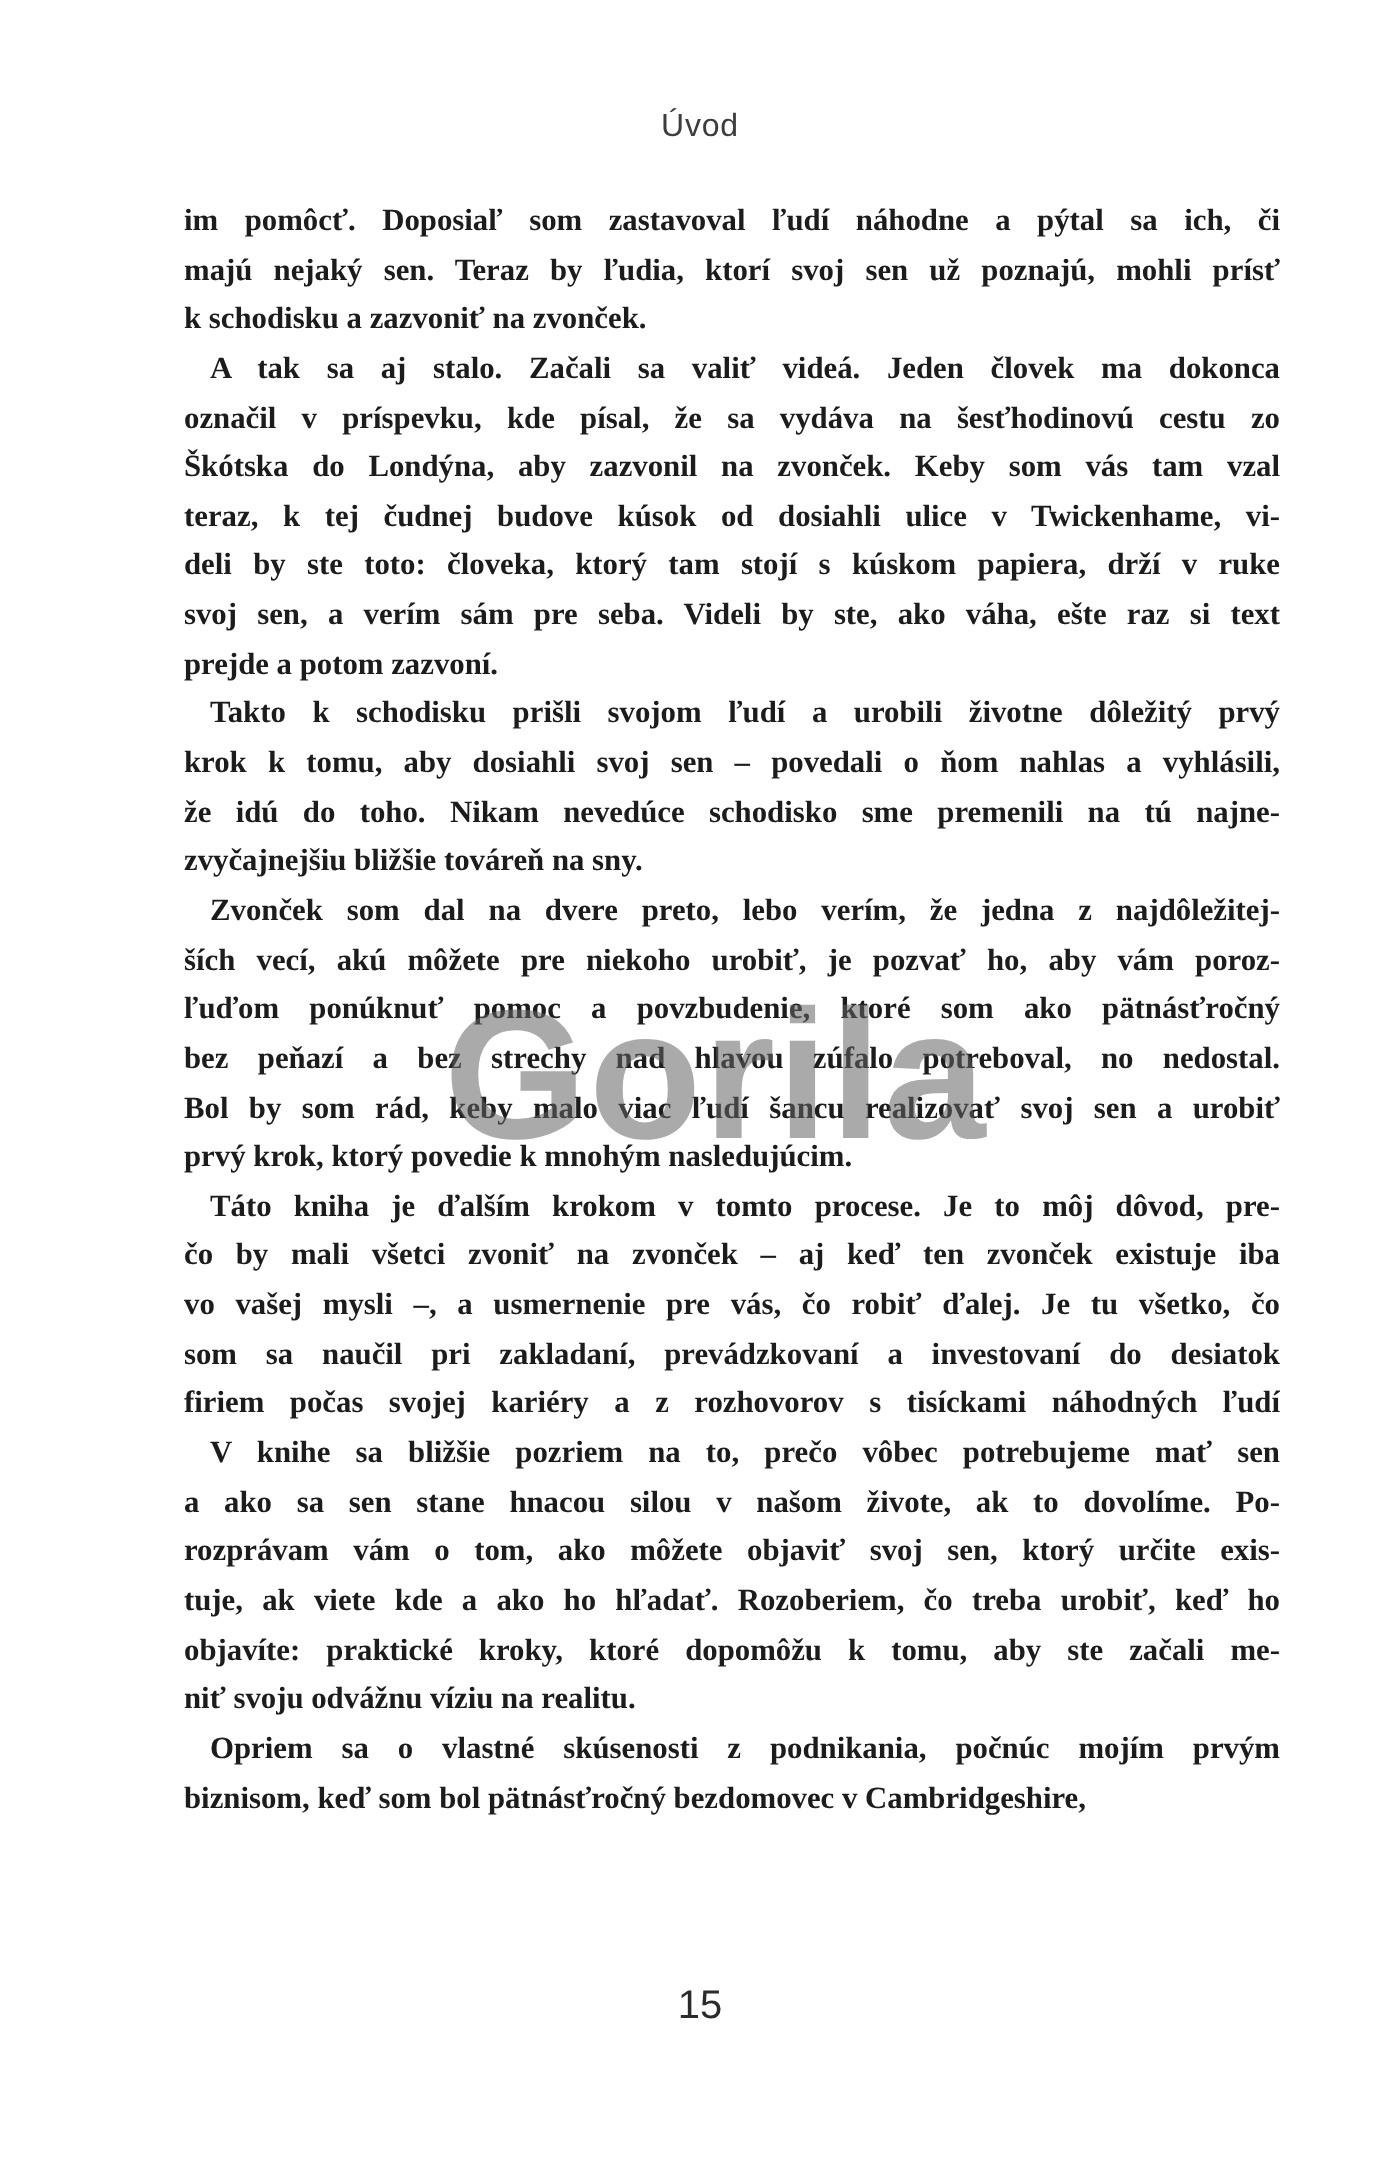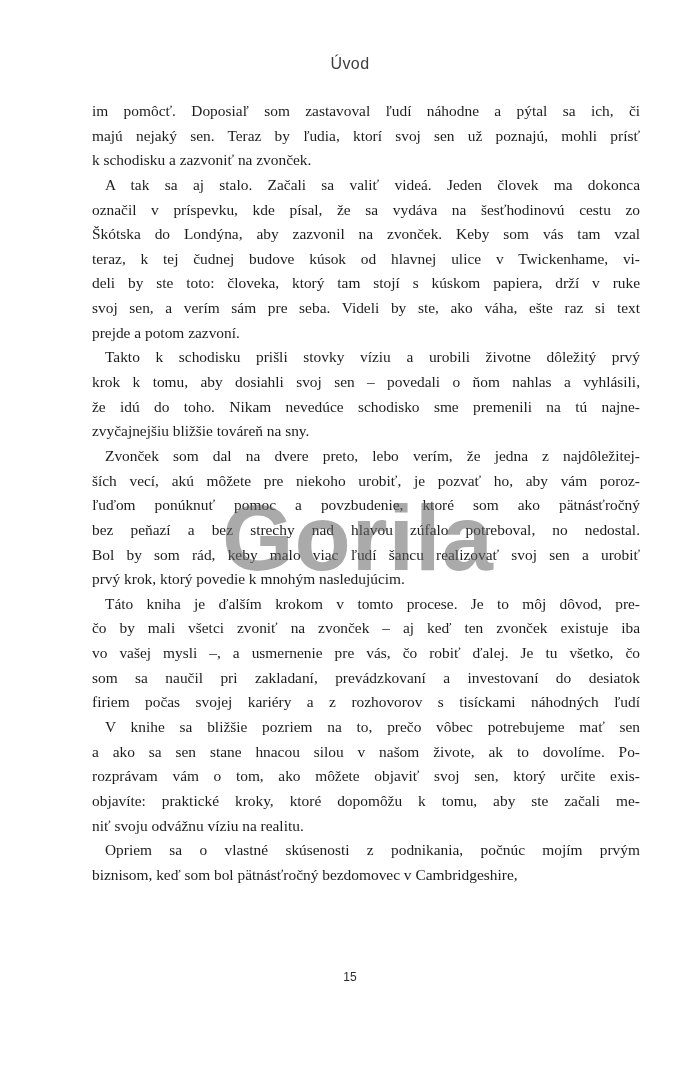--- a/index.html
+++ b/index.html
@@ -29,20 +29,21 @@
     color: #1c1c1c;
     font-size: 15.4px;
   }
   .text-line {
     height: 24.65px;
     line-height: 24.65px;
     text-align: justify;
     text-align-last: justify;
     overflow: hidden;
     white-space: nowrap;
+    font-weight: bold;
   }
   .text-line.para-last {
     text-align-last: left;
   }
   .text-line.para-first.indented {
     text-indent: 13px;
   }
   .watermark {
     position: absolute;
     left: 222px; top: 492px;
@@ -52,63 +53,64 @@
     line-height: 1;
     letter-spacing: 1px;
     color: rgba(100, 100, 100, 0.55);
     z-index: 5;
     pointer-events: none;
     user-select: none;
     text-align: center;
   }
   .page-number {
     position: absolute;
-    top: 970px; left: 0; width: 700px;
+    top: 992px; left: 0; width: 700px;
     text-align: center;
     font-family: "Liberation Sans", sans-serif;
-    font-size: 12px;
+    font-size: 20px;
     color: #2b2b2b;
   }
 </style>
 </head>
 <body>
 
 <div class="page">
 
   <div class="running-head">Úvod</div>
 
   <div class="body-text" id="body-text">
       <div class="text-line para-first">im pomôcť. Doposiaľ som zastavoval ľudí náhodne a pýtal sa ich, či</div>
       <div class="text-line">majú nejaký sen. Teraz by ľudia, ktorí svoj sen už poznajú, mohli prísť</div>
       <div class="text-line para-last">k schodisku a zazvoniť na zvonček.</div>
       <div class="text-line para-first indented">A tak sa aj stalo. Začali sa valiť videá. Jeden človek ma dokonca</div>
       <div class="text-line indented">označil v príspevku, kde písal, že sa vydáva na šesťhodinovú cestu zo</div>
       <div class="text-line indented">Škótska do Londýna, aby zazvonil na zvonček. Keby som vás tam vzal</div>
-      <div class="text-line indented">teraz, k tej čudnej budove kúsok od hlavnej ulice v Twickenhame, vi-</div>
+      <div class="text-line indented">teraz, k tej čudnej budove kúsok od dosiahli ulice v Twickenhame, vi-</div>
       <div class="text-line indented">deli by ste toto: človeka, ktorý tam stojí s kúskom papiera, drží v ruke</div>
       <div class="text-line indented">svoj sen, a verím sám pre seba. Videli by ste, ako váha, ešte raz si text</div>
       <div class="text-line para-last indented">prejde a potom zazvoní.</div>
-      <div class="text-line para-first indented">Takto k schodisku prišli stovky víziu a urobili životne dôležitý prvý</div>
+      <div class="text-line para-first indented">Takto k schodisku prišli svojom ľudí a urobili životne dôležitý prvý</div>
       <div class="text-line indented">krok k tomu, aby dosiahli svoj sen – povedali o ňom nahlas a vyhlásili,</div>
       <div class="text-line indented">že idú do toho. Nikam nevedúce schodisko sme premenili na tú najne-</div>
       <div class="text-line para-last indented">zvyčajnejšiu bližšie továreň na sny.</div>
       <div class="text-line para-first indented">Zvonček som dal na dvere preto, lebo verím, že jedna z najdôležitej-</div>
       <div class="text-line indented">ších vecí, akú môžete pre niekoho urobiť, je pozvať ho, aby vám poroz-</div>
       <div class="text-line indented">ľuďom ponúknuť pomoc a povzbudenie, ktoré som ako pätnásťročný</div>
       <div class="text-line indented">bez peňazí a bez strechy nad hlavou zúfalo potreboval, no nedostal.</div>
       <div class="text-line indented">Bol by som rád, keby malo viac ľudí šancu realizovať svoj sen a urobiť</div>
       <div class="text-line para-last indented">prvý krok, ktorý povedie k mnohým nasledujúcim.</div>
       <div class="text-line para-first indented">Táto kniha je ďalším krokom v tomto procese. Je to môj dôvod, pre-</div>
       <div class="text-line indented">čo by mali všetci zvoniť na zvonček – aj keď ten zvonček existuje iba</div>
       <div class="text-line indented">vo vašej mysli –, a usmernenie pre vás, čo robiť ďalej. Je tu všetko, čo</div>
       <div class="text-line indented">som sa naučil pri zakladaní, prevádzkovaní a investovaní do desiatok</div>
       <div class="text-line indented">firiem počas svojej kariéry a z rozhovorov s tisíckami náhodných ľudí</div>
       <div class="text-line para-first indented">V knihe sa bližšie pozriem na to, prečo vôbec potrebujeme mať sen</div>
       <div class="text-line indented">a ako sa sen stane hnacou silou v našom živote, ak to dovolíme. Po-</div>
       <div class="text-line indented">rozprávam vám o tom, ako môžete objaviť svoj sen, ktorý určite exis-</div>
+      <div class="text-line indented">tuje, ak viete kde a ako ho hľadať. Rozoberiem, čo treba urobiť, keď ho</div>
       <div class="text-line indented">objavíte: praktické kroky, ktoré dopomôžu k tomu, aby ste začali me-</div>
       <div class="text-line para-last indented">niť svoju odvážnu víziu na realitu.</div>
       <div class="text-line para-first indented">Opriem sa o vlastné skúsenosti z podnikania, počnúc mojím prvým</div>
       <div class="text-line para-last indented">biznisom, keď som bol pätnásťročný bezdomovec v Cambridgeshire,</div>
     </div>
 
   <div class="watermark">Gorila</div>
 
   <div class="page-number">15</div>
 

